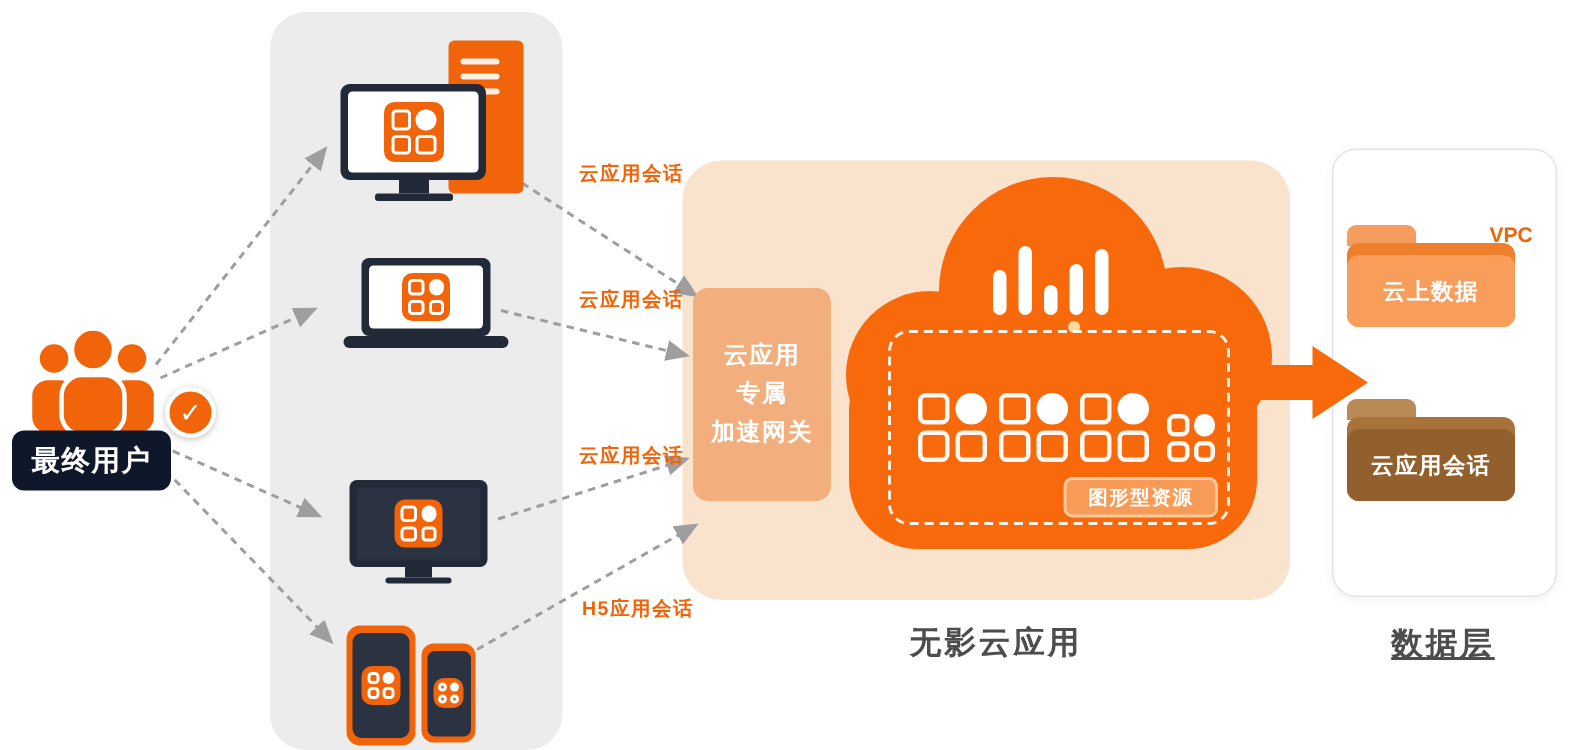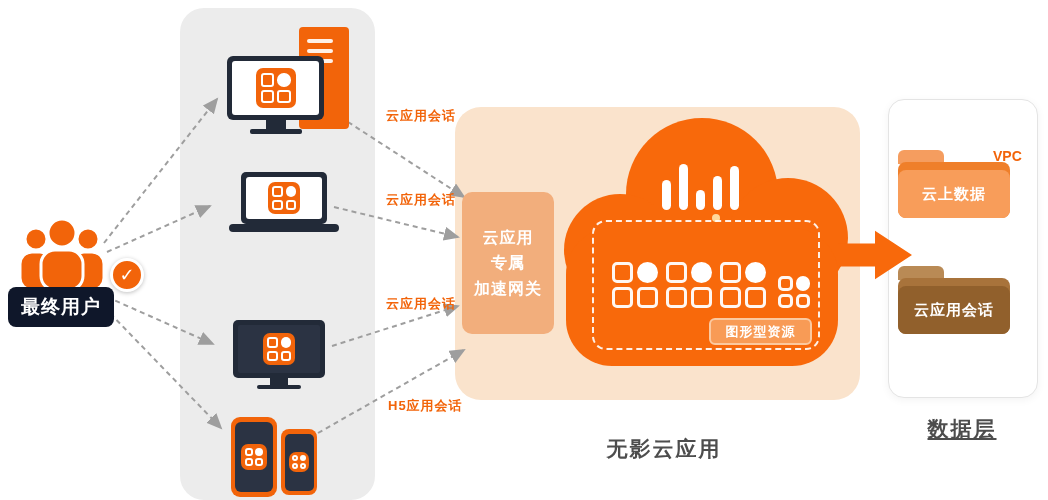--- a/index.html
+++ b/index.html
@@ -255,16 +255,16 @@
 
   <div class="folder" style="left:898px;top:266px;">
     <div class="tab" style="background:#B98A55;"></div>
     <div class="fbody" style="background:#A8733B;">
       <div class="front" style="background:#91602C;">
         <span>云应用会话</span>
       </div>
     </div>
   </div>
 
-  <div class="caption" style="left:594px;top:435px;width:140px;">无影云应用</div>
+  <div class="caption" style="left:594px;top:414px;width:140px;">无影云应用</div>
   <div class="caption" style="left:910px;top:415px;width:104px;text-decoration:underline;">数据层</div>
 
 </div>
 
 </body></html>

